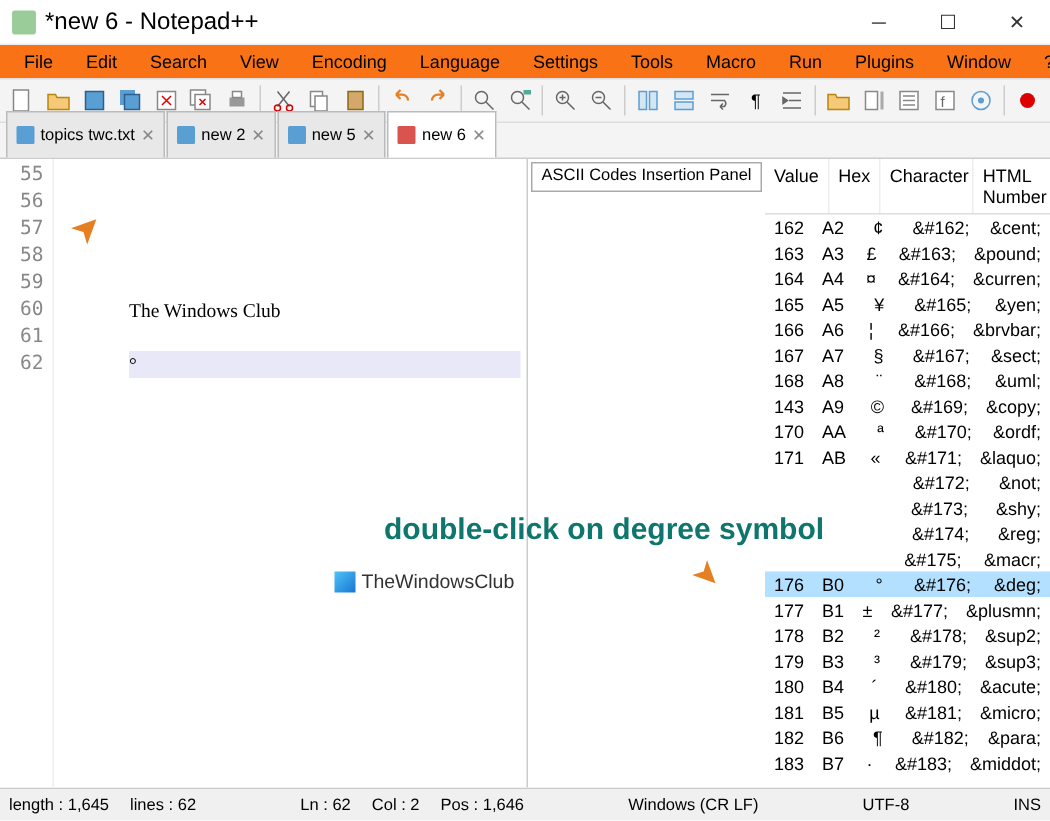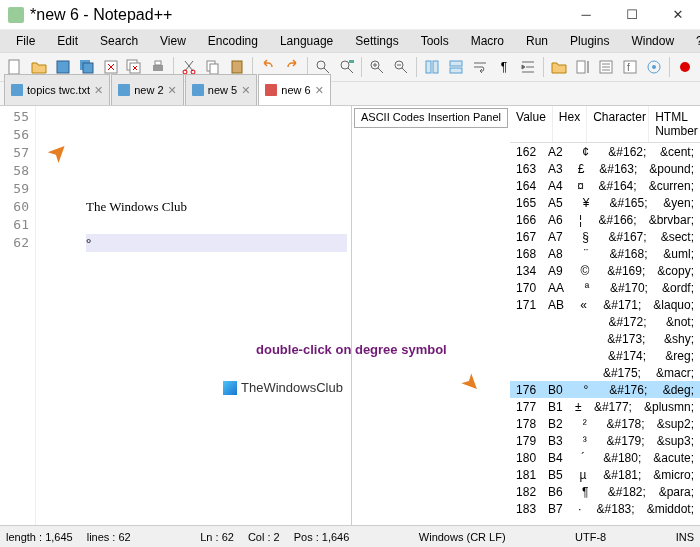--- a/index.html
+++ b/index.html
@@ -2,21 +2,21 @@
 <html><head>
 <meta charset="utf-8">
 <style>
 * { box-sizing: border-box; margin: 0; padding: 0; }
 body { font-family: "Segoe UI", Tahoma, sans-serif; font-size: 12px; background: #fff; width: 700px; height: 547px; overflow: hidden; position: relative; }
 .titlebar { height: 30px; display: flex; align-items: center; padding: 0 8px; background: #fff; border-bottom: 1px solid #eee; }
 .titlebar .icon { width: 16px; height: 16px; background: #9c9; border-radius: 2px; margin-right: 6px; }
 .titlebar .title { flex: 1; font-size: 16px; color: #000; }
 .titlebar .winbtns { display: flex; gap: 18px; }
 .titlebar .winbtn { width: 28px; height: 20px; display: flex; align-items: center; justify-content: center; color: #333; font-size: 13px; }
-.menubar { height: 22px; display: flex; align-items: center; padding: 0 6px; gap: 2px; background: #e5e5e5; }
+.menubar { height: 22px; display: flex; align-items: center; padding: 0 6px; gap: 2px; background: #f97316; }
 .menubar .item { padding: 2px 10px; color: #000; }
 .toolbar { height: 30px; display: flex; align-items: center; padding: 0 4px; gap: 2px; background: #f4f4f4; border-top: 1px solid #ddd; border-bottom: 1px solid #ddd; overflow: hidden; }
 .toolbar .tbtn { width: 22px; height: 22px; display: flex; align-items: center; justify-content: center; border-radius: 2px; }
 .toolbar .sep { width: 1px; height: 20px; background: #ccc; margin: 0 2px; }
 .tabs { height: 24px; display: flex; align-items: flex-end; background: #f4f4f4; border-bottom: 1px solid #ccc; padding: 0 4px; gap: 1px; }
 .tab { display: flex; align-items: center; gap: 4px; padding: 3px 6px; background: #e8e8e8; border: 1px solid #bbb; border-bottom: none; font-size: 11px; height: 31px; }
 .tab.active { background: #fff; }
 .tab .ticon { width: 12px; height: 12px; background: #5a9fd4; border-radius: 1px; }
 .tab.active .ticon { background: #d9534f; }
 .tab .close { color: #888; font-size: 11px; }
@@ -34,21 +34,21 @@
 .table .thead { display: flex; background: #fff; border-bottom: 1px solid #ddd; }
 .table .thead .th { padding: 4px 6px; border-right: 1px solid #eee; font-weight: 400; }
 .table .row { display: flex; height: 17px; align-items: center; }
 .table .row.hl { background: #b3e0ff; }
 .table .cell { padding: 0 6px; }
 .col-val { width: 46px; }
 .col-hex { width: 42px; }
 .col-char { width: 62px; text-align: center; }
 .col-hnum { width: 104px; }
 .col-hnam { flex: 1; }
-.annotation { position: absolute; left: 256px; top: 342px; color: #701a75; font-size: 13px; font-weight: 700; }
+.annotation { position: absolute; left: 256px; top: 342px; color: #0f766e; font-size: 20px; font-weight: 700; }
 .annot-arrow { position: absolute; left: 462px; top: 370px; color: #e67e22; font-size: 22px; transform: rotate(45deg); }
 .statusbar { height: 22px; background: #f0f0f0; border-top: 1px solid #ccc; display: flex; align-items: center; font-size: 11px; padding: 0 6px; gap: 14px; }
 .statusbar .seg { white-space: nowrap; }
 .statusbar .spacer { flex: 1; }
 svg { display: block; }
 </style>
 </head>
 <body>
 
 <div class="titlebar">
@@ -338,21 +338,21 @@
             <div class="cell col-hnam">&amp;sect;</div>
           </div>
           <div class="row">
             <div class="cell col-val">168</div>
             <div class="cell col-hex">A8</div>
             <div class="cell col-char">¨</div>
             <div class="cell col-hnum">&amp;#168;</div>
             <div class="cell col-hnam">&amp;uml;</div>
           </div>
           <div class="row">
-            <div class="cell col-val">134</div>
+            <div class="cell col-val">143</div>
             <div class="cell col-hex">A9</div>
             <div class="cell col-char">©</div>
             <div class="cell col-hnum">&amp;#169;</div>
             <div class="cell col-hnam">&amp;copy;</div>
           </div>
           <div class="row">
             <div class="cell col-val">170</div>
             <div class="cell col-hex">AA</div>
             <div class="cell col-char">ª</div>
             <div class="cell col-hnum">&amp;#170;</div>

